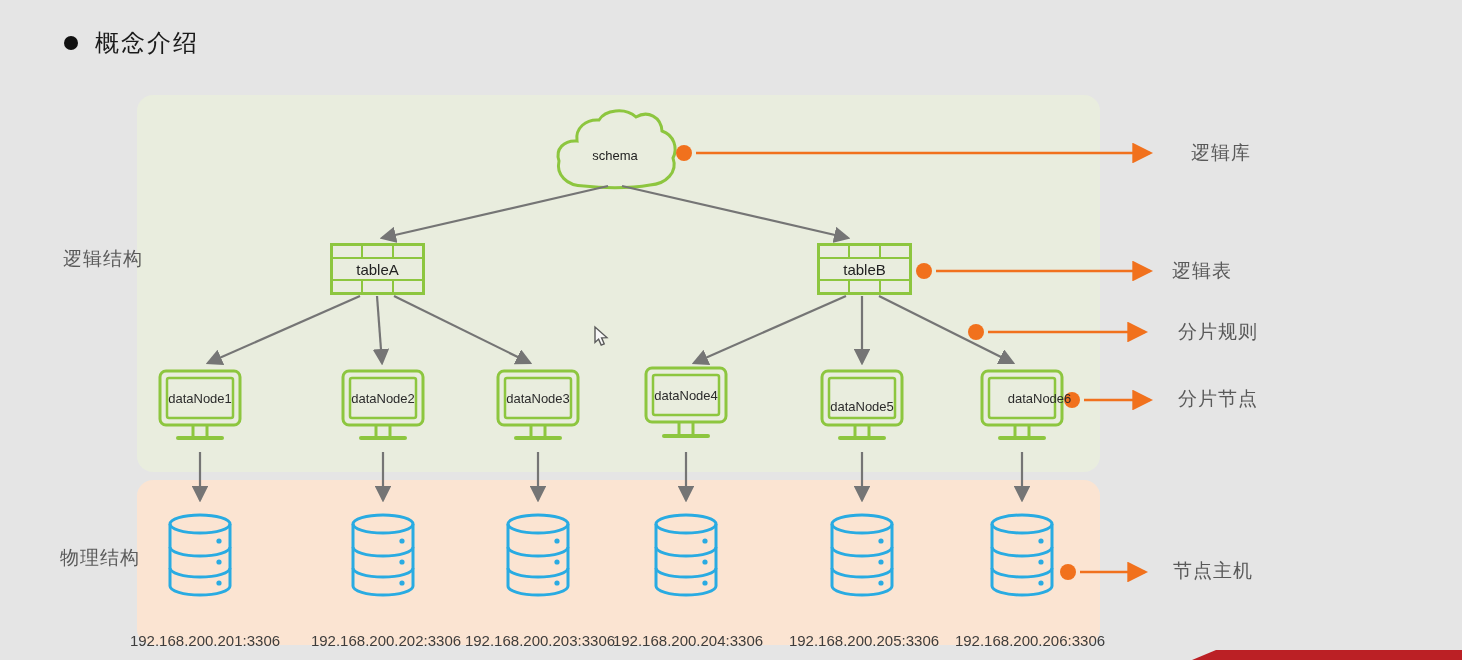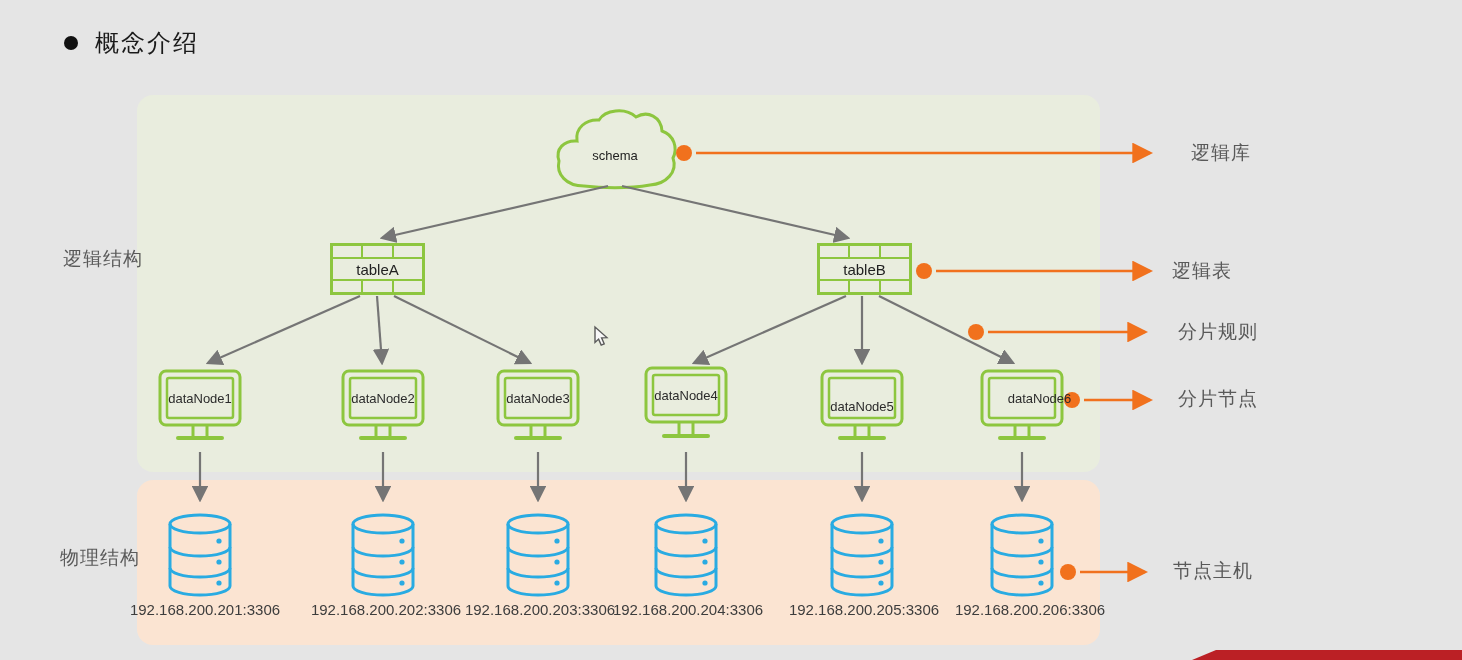--- a/index.html
+++ b/index.html
@@ -24,21 +24,21 @@
   .gridtable { position:absolute; z-index:3; width:95px; height:52px; display:grid;
                grid-template-columns:repeat(3,1fr); grid-template-rows:13px 1fr 13px;
                border:2.5px solid var(--node_green,#8DC63F); }
   .gridtable .cell { border:1.2px solid var(--node_green,#8DC63F); }
   .gridtable .mid  { grid-column:1/4; display:flex; align-items:center; justify-content:center;
                      font-size:15px; color:#222; border:1.2px solid var(--node_green,#8DC63F); }
 
   .node-label { position:absolute; z-index:4; transform:translate(-50%,-50%);
                 font-size:13px; color:#2b2b2b; white-space:nowrap; }
 
-  .ip-label { position:absolute; z-index:4; top:601px; transform:translateX(-50%);
+  .ip-label { position:absolute; z-index:4; top:632px; transform:translateX(-50%);
               font-size:15px; color:#3d3d3d; white-space:nowrap; }
 
   .anno-label { position:absolute; z-index:4; transform:translateY(-50%);
                 font-size:19px; color:var(--label_gray,#595959); letter-spacing:1px; white-space:nowrap; }
 
   .icon-stroke-green { stroke:var(--node_green,#8DC63F); fill:none; }
   .icon-stroke-blue  { stroke:var(--db_blue,#29ABE2); fill:none; }
 </style>
 </head>
 <body>

